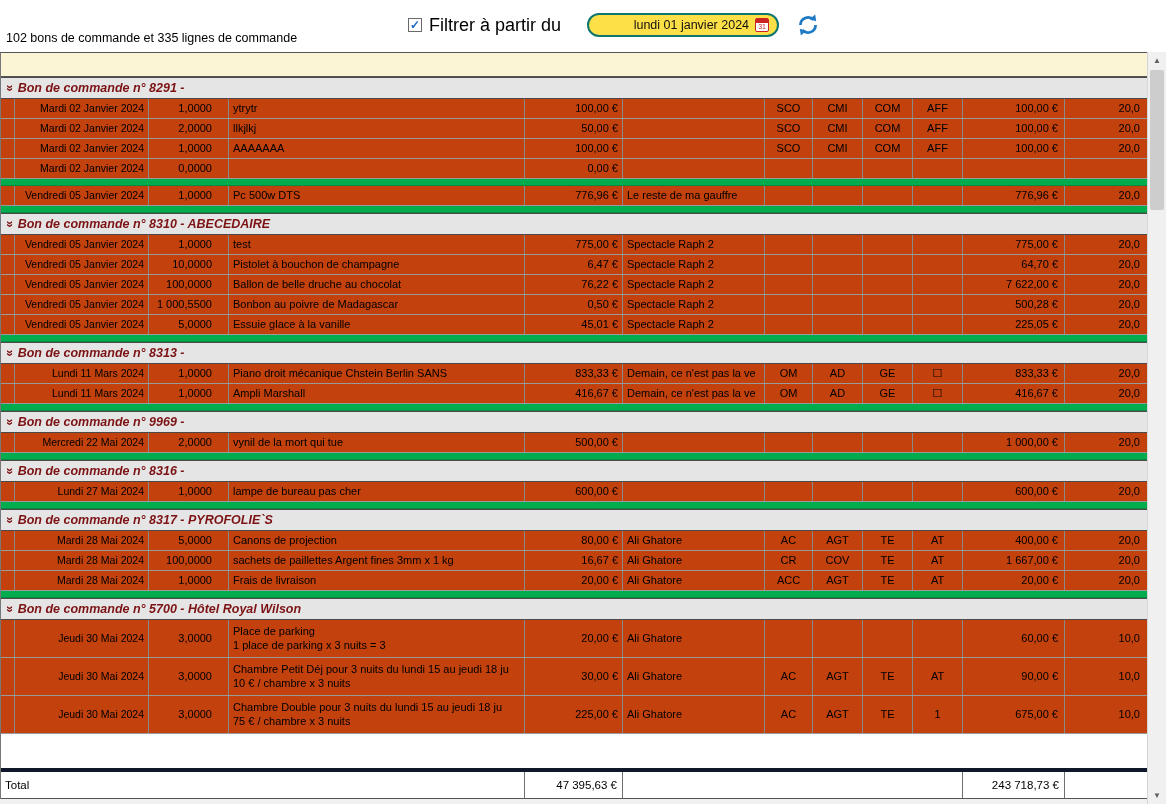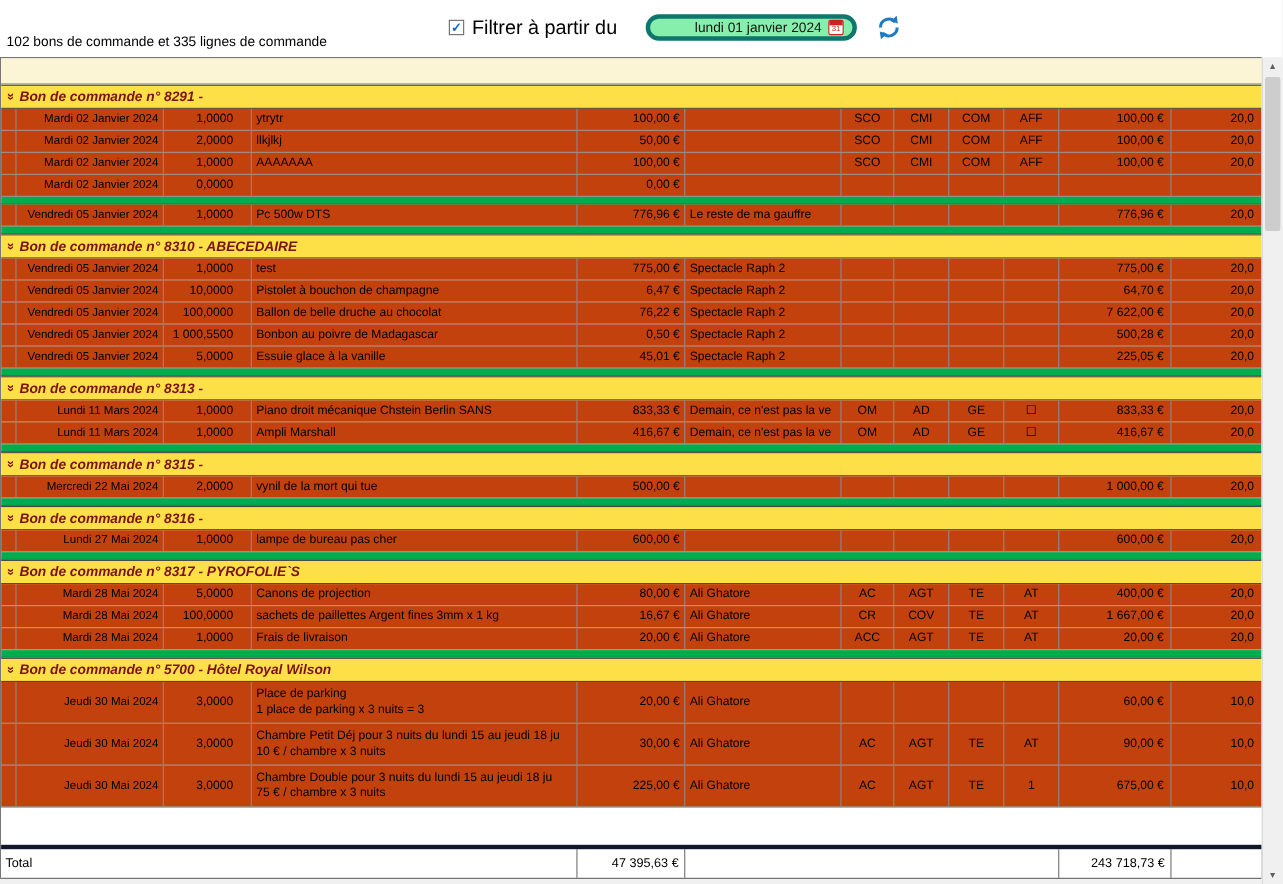--- a/index.html
+++ b/index.html
@@ -6,40 +6,40 @@
   html,body { background:#e9e9e9; }
   body { font-family: "Liberation Sans", sans-serif; }
   .app { position:relative; width:1166px; height:804px; background:#ffffff; overflow:hidden; margin:0 auto; }
 
   
   .topbar { position:relative; height:52px; background:#ffffff; }
   .summary { position:absolute; left:6px; top:31px; font-size:12.5px; color:#000; }
   .controls { position:absolute; left:408px; top:12px; display:flex; align-items:center; }
   .chk { width:14px; height:14px; border:1px solid #6a6a6a; background:#fff; display:flex; align-items:center; justify-content:center; font-size:12px; color:#1a66c8; font-weight:bold; line-height:1; }
   .chk-label { margin-left:7px; font-size:18px; color:#000; }
-  .date-field { margin-left:26px; width:192px; height:24px; border:4px solid #0f766e; border-radius:12px; background:#86efac; display:flex; align-items:center; padding:0 8px 0 12px; }
+  .date-field { margin-left:26px; width:192px; height:24px; border:2px solid #0f766e; border-radius:12px; background:#fde047; display:flex; align-items:center; padding:0 8px 0 12px; }
   .date-text { margin-left:auto; font-size:12.5px; color:#111; padding-right:6px; white-space:nowrap; }
   .cal { position:relative; width:14px; height:14px; border:1px solid #cc2222; border-radius:2px; background:#fff; flex:0 0 auto; }
   .cal::before { content:""; position:absolute; left:0; right:0; top:0; height:4px; background:#cc2222; }
   .cal::after { content:"31"; position:absolute; left:0; right:0; bottom:0; text-align:center; font-size:7px; color:#cc2222; line-height:9px; }
   .refresh { margin-left:16px; width:26px; height:26px; cursor:pointer; }
 
   
   .table-area { position:absolute; left:0; right:0; top:52px; bottom:0; }
   .grid-region { position:absolute; left:0; top:0; bottom:5px; width:1147px; display:flex; flex-direction:column; border-top:1px solid #555; border-left:1px solid #777; }
   .gridcols { display:grid; grid-template-columns:14px 134px 80px 296px 98px 142px 48px 50px 50px 50px 102px 83px; }
 
   .hrow { height:24px; background:#fbf5d6; border-bottom:1px solid #555; flex:0 0 auto; }
   .hcell { position:relative; display:flex; align-items:center; justify-content:center; border-right:1px solid #8a8a8a; font-size:12px; color:#000; overflow:hidden; white-space:nowrap;margin-top:34px; }
   .hicons { position:absolute; right:2px; top:0; bottom:0; display:flex; align-items:center; gap:1px; }
   .ic { display:block; }
 
   .tbody { flex:1 1 auto; overflow:hidden; background:#fff; display:flex; flex-direction:column; }
 
-  .group-header { height:22px; flex:0 0 auto; background:#fde047; border-top:1px solid #4a4a4a; border-bottom:1px solid #4a4a4a; display:flex; align-items:center; }
+  .group-header { height:22px; flex:0 0 auto; background:#e5e5e5; border-top:1px solid #4a4a4a; border-bottom:1px solid #4a4a4a; display:flex; align-items:center; }
   .chev { display:inline-block; transform:rotate(90deg); color:#7c1214; font-size:12px; font-weight:bold; margin:0 4px 0 6px; line-height:1; }
   .gtitle { font-size:12.5px; font-weight:bold; font-style:italic; color:#7c1214; white-space:nowrap; }
 
   .row { height:20px; flex:0 0 auto; background:#c2410c; border-bottom:1px solid #9a9a9a; }
   .row.tall { height:38px; }
   .cell { display:flex; align-items:center; border-right:1px solid #8a8a8a; font-size:11px; color:#000; overflow:hidden; white-space:nowrap; line-height:1.25; }
   .c-ind  { }
   .c-date { justify-content:flex-end; padding-right:4px; font-size:10.5px; }
   .c-qty  { justify-content:flex-end; padding-right:16px; }
   .c-desc { justify-content:flex-start; padding-left:4px; white-space:normal; }
@@ -406,21 +406,21 @@
             <div class="cell c-a">OM</div>
             <div class="cell c-a">AD</div>
             <div class="cell c-a">GE</div>
             <div class="cell c-a">☐</div>
             <div class="cell c-ht">416,67 €</div>
             <div class="cell c-tva">20,0</div>
           </div>
           <div class="green-bar"></div>
           <div class="group-header">
             <span class="chev">»</span>
-            <span class="gtitle">Bon de commande n°  8315 -</span>
+            <span class="gtitle">Bon de commande n°  9969 -</span>
           </div>
           <div class="row gridcols">
             <div class="cell c-ind"></div>
             <div class="cell c-date">Mercredi 22 Mai 2024</div>
             <div class="cell c-qty">2,0000</div>
             <div class="cell c-desc">vynil de la mort qui tue</div>
             <div class="cell c-pu">500,00 €</div>
             <div class="cell c-spec"></div>
             <div class="cell c-a"></div>
             <div class="cell c-a"></div>

